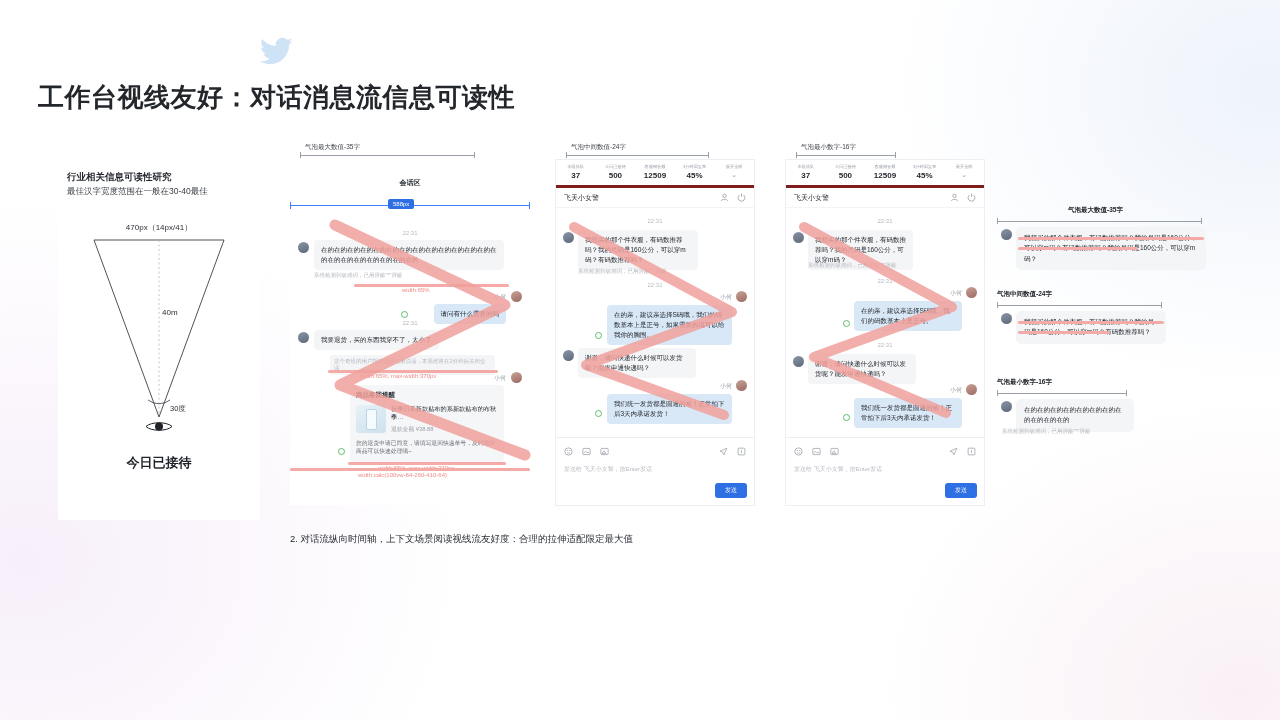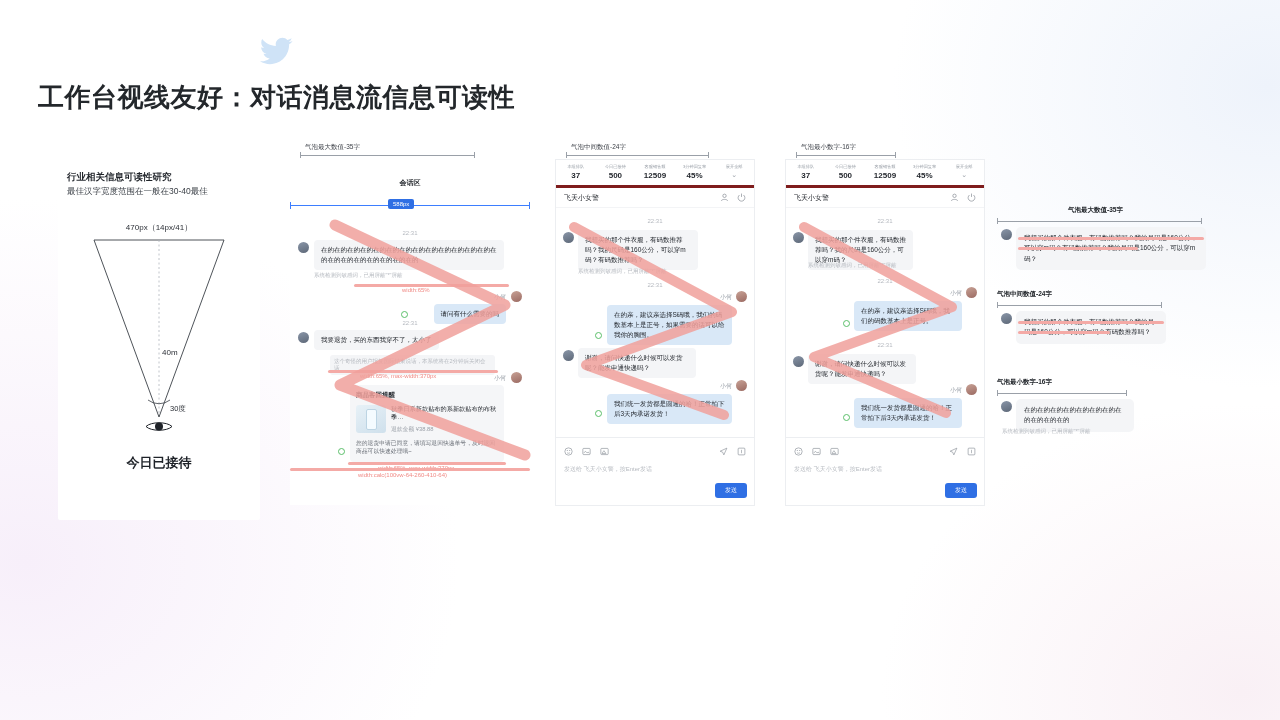--- a/index.html
+++ b/index.html
@@ -25,21 +25,21 @@
   
   .left-card {
     position:absolute; left:58px; top:160px; width:202px; height:360px;
     background:#fff; border-radius:2px;
   }
   .lc-title { position:absolute; left:9px; top:11px; font-size:9.5px; font-weight:bold; color:#1f2329; }
   .lc-sub   { position:absolute; left:9px; top:26px; font-size:8.5px; color:#3d4249; }
 
   .cone-wrap { position:absolute; left:0; top:62px; width:202px; height:225px; }
   .cone-label { position:absolute; width:100%; text-align:center; top:0; font-size:8px; color:#2b2f36; }
-  .cone-dist  { position:absolute; left:104px; top:86px; font-size:8px; color:#2b2f36;margin-top:40px; }
+  .cone-dist  { position:absolute; left:104px; top:86px; font-size:8px; color:#2b2f36; }
   .cone-deg   { position:absolute; left:112px; top:182px; font-size:7.5px; color:#2b2f36; }
   .eye-outer  { position:absolute; left:87px; top:199px; width:28px; height:11px; }
   .lc-caption { position:absolute; left:0; top:294px; width:202px; text-align:center;
                 font-size:13px; font-weight:bold; color:#1f2329; }
 
   
   .panel { position:absolute; background:#fff; }
   .meas { position:absolute; color:#3b3f46; }
   .meas .cap { font-size:6.5px; white-space:nowrap; position:absolute; left:5px; top:-9px; }
   .meas .bar { position:absolute; left:0; top:0; height:6px; border-left:1px solid #9aa0a8; border-right:1px solid #9aa0a8; }
@@ -417,20 +417,21 @@
 
 <div class="rhead" style="left:997px; top:378px;">气泡最小数字-16字</div>
 <div class="meas" style="left:997px; top:390px; width:130px;">
   <div class="bar" style="width:130px"></div>
 </div>
 <div class="ravatar" style="left:1001px; top:401px;"></div>
 <div class="rbox" style="left:1016px; top:399px; width:118px;">在的在的在的在的在的在的在的在的在的在的在的</div>
 <div class="sysnote" style="left:1002px; top:428px;">系统检测到敏感词，已用屏蔽"*"屏蔽</div>
 
 <div class="bottom">
+  <div class="b-line">2. 对话流纵向时间轴，上下文场景阅读视线流友好度：合理的拉伸适配限定最大值</div>
 </div>
 
 <svg class="zig" style="left:290px; top:200px; width:250px; height:290px;">
   <path d="M45,25 L215,105 L50,185 L235,255" fill="none" stroke="#f0a09b" stroke-width="11" stroke-linecap="round" stroke-linejoin="round" opacity="0.85"></path>
 </svg>
 <svg class="zig" style="left:556px; top:215px; width:210px; height:215px;">
   <path d="M18,12 L176,97 L30,150 L168,200" fill="none" stroke="#f0a09b" stroke-width="10" stroke-linecap="round" stroke-linejoin="round" opacity="0.85"></path>
 </svg>
 <svg class="zig" style="left:786px; top:215px; width:210px; height:215px;">
   <path d="M18,12 L166,92 L28,142 L160,198" fill="none" stroke="#f0a09b" stroke-width="10" stroke-linecap="round" stroke-linejoin="round" opacity="0.85"></path>

